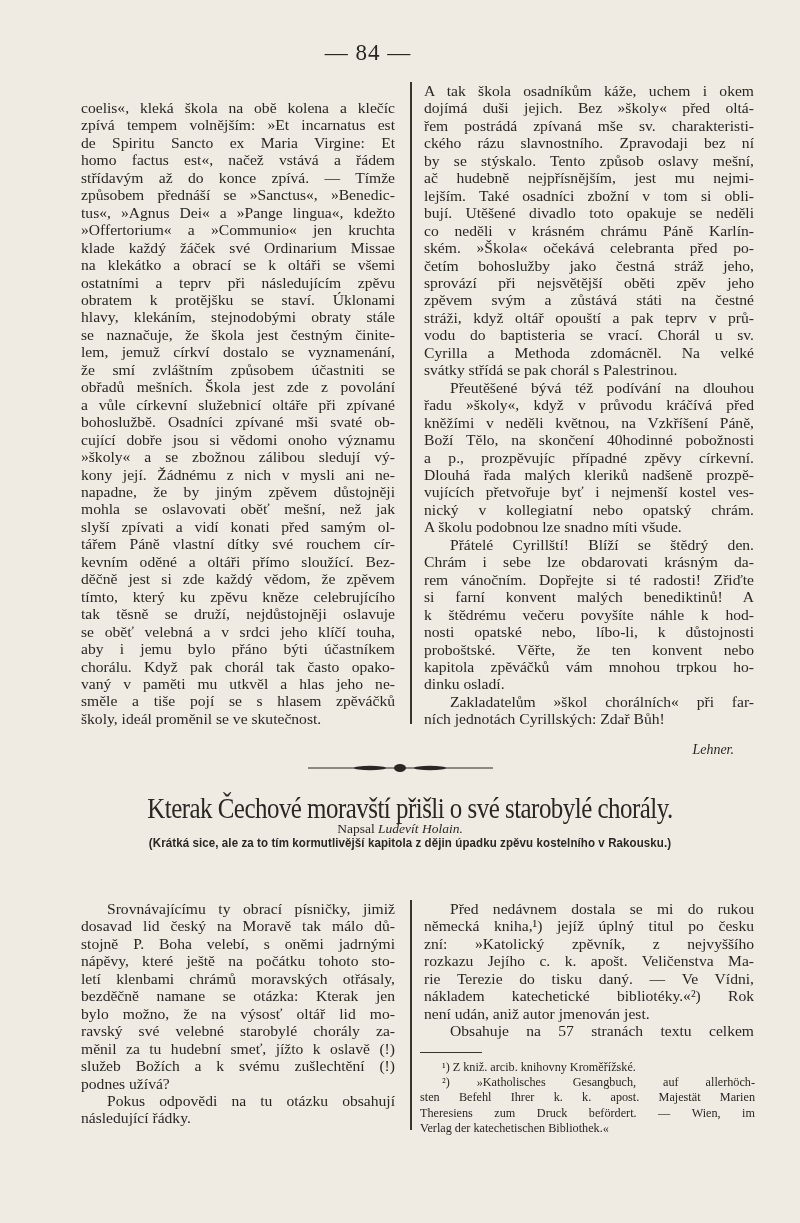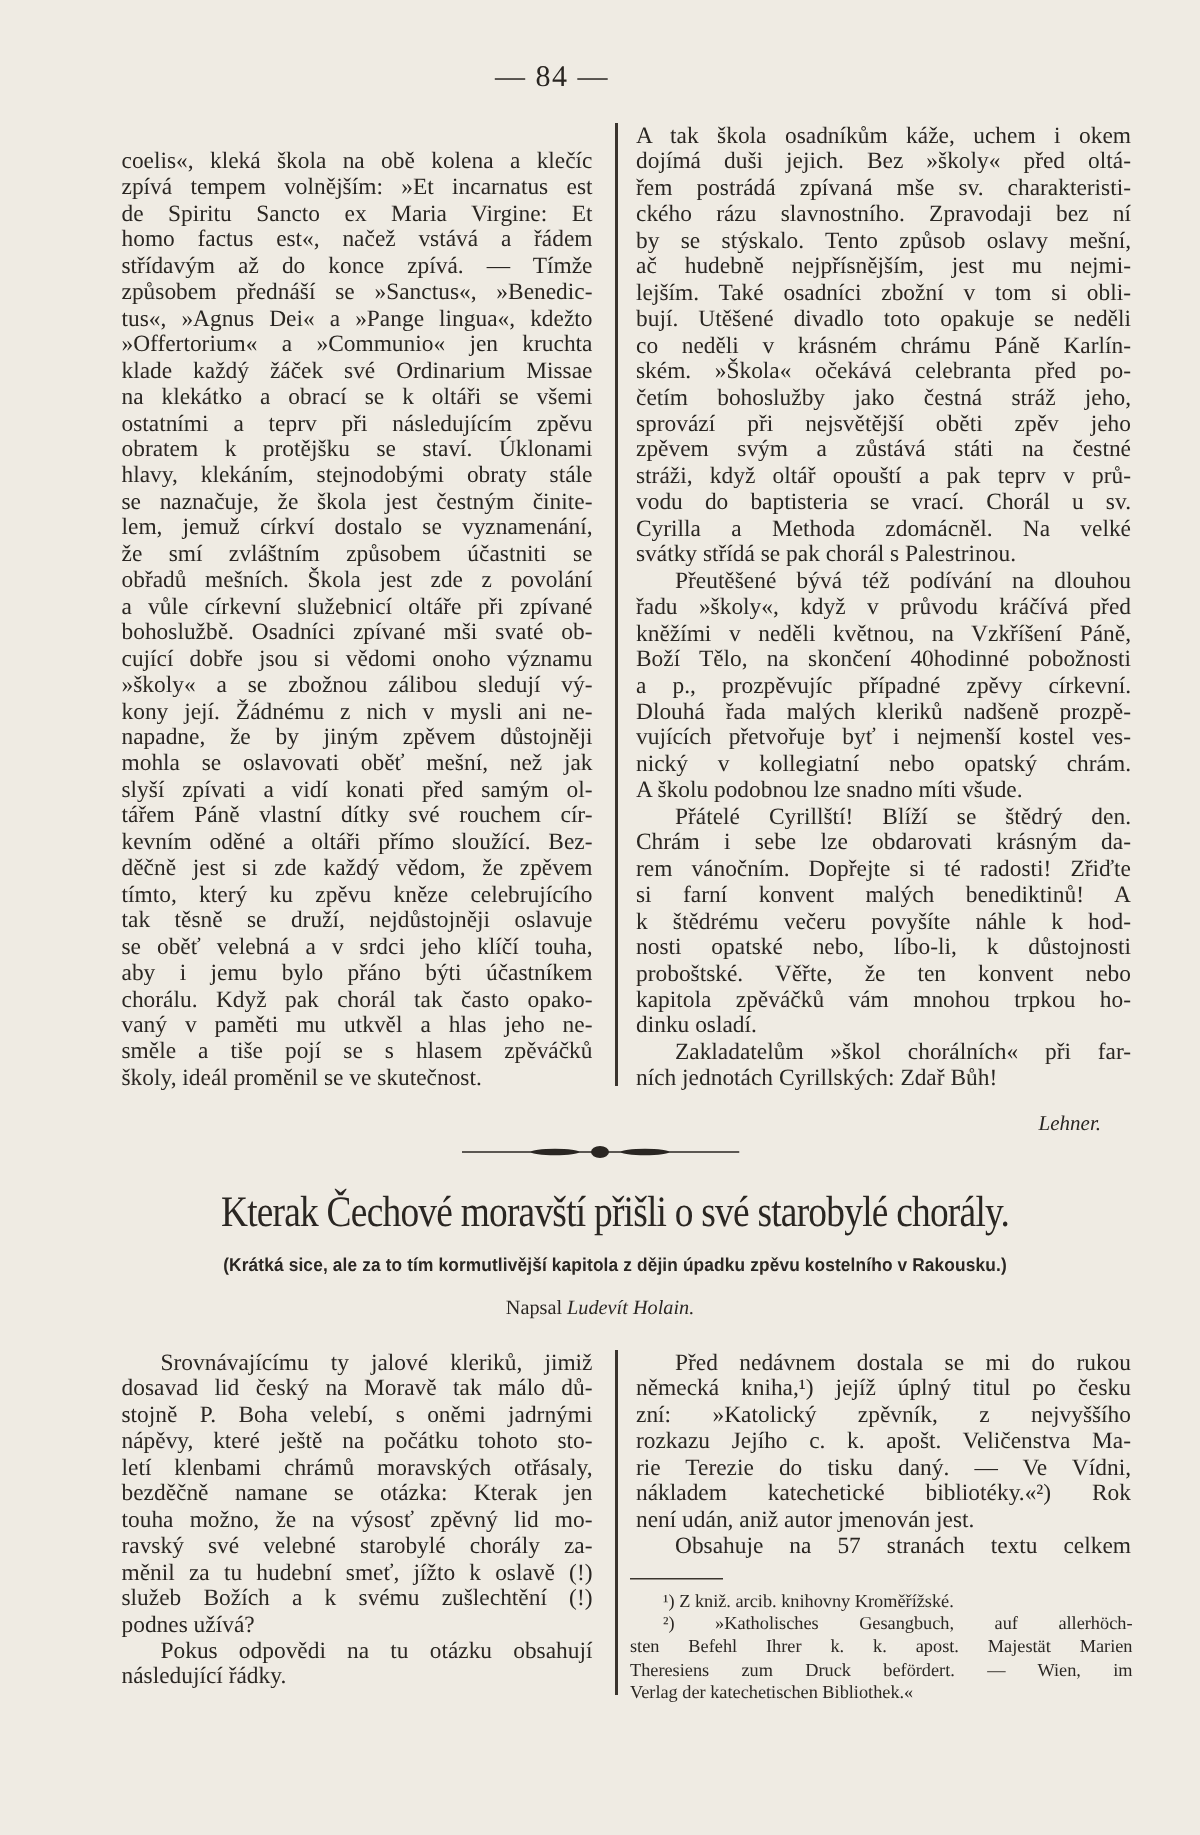--- a/index.html
+++ b/index.html
@@ -7,21 +7,21 @@
     width: 800px; height: 1223px; overflow: hidden;
     background: #efebe3;
     font-family: "DejaVu Serif", "Liberation Serif", serif;
     color: #2a2622;
     position: relative;
   }
   .page { position: absolute; left: 0; top: 0; width: 800px; height: 1223px; }
   .pageno {
     position: absolute; left: 0; width: 736px; top: 40px;
     text-align: center; font-family: "Liberation Serif", serif;
-    font-size: 20px; letter-spacing: 1px;
+    font-size: 23px; letter-spacing: 1px;
   }
   .col {
     position: absolute;
     font-family: "Liberation Serif", serif;
     font-size: 15.6px; line-height: 17.45px;
     text-align: justify;
   }
   .col .ln { display: block; white-space: nowrap; text-align-last: justify; text-align: justify; }
   .col .ln.last { text-align-last: left; }
   .col .ln.indent { padding-left: 26px; font-family: Liberation Serif, serif; }
@@ -42,21 +42,21 @@
     font-size: 29px; letter-spacing: -0.6px; transform: scaleX(0.86); transform-origin: center;
     white-space: nowrap;
   }
   .subtitle {
     position: absolute; left: 68px; width: 684px; top: 836px;
     text-align: center; font-family: "Liberation Sans", sans-serif; font-weight: bold;
     font-size: 12.4px; white-space: nowrap; letter-spacing: 0.1px;
     transform: scaleX(0.93); transform-origin: center;
   }
   .byline {
-    position: absolute; left: 0; width: 800px; top: 864px;
+    position: absolute; left: 0; width: 800px; top: 821px;
     text-align: center; font-family: "Liberation Serif", serif; font-size: 13.5px;
   }
   .byline i { font-style: italic; }
   .col-left-bot { left: 81px; top: 900px; width: 314px; }
   .col-right-bot { left: 424px; top: 900px; width: 330px; }
   .vrule-bot {
     position: absolute; left: 410px; top: 900px; width: 1.5px; height: 230px;
     background: #3a342e;
   }
   .fn-rule { position: absolute; left: 420px; top: 1052px; width: 62px; height: 1px; background: #3a342e; }
@@ -164,27 +164,27 @@
   </svg>
 
   <div class="title">Kterak Čechové moravští přišli o své starobylé chorály.</div>
   <div class="subtitle">(Krátká sice, ale za to tím kormutlivější kapitola z dějin úpadku zpěvu kostelního v Rakousku.)</div>
   <div class="byline">
     <span>Napsal</span>
     <i>Ludevít Holain.</i>
   </div>
 
   <div class="col col-left-bot">
-      <span class="ln indent">Srovnávajícímu ty jalové kleriků, jimiž</span>
+      <span class="ln indent">Srovnávajícímu ty obrací písničky, jimiž</span>
       <span class="ln">dosavad lid český na Moravě tak málo dů-</span>
       <span class="ln">stojně P. Boha velebí, s oněmi jadrnými</span>
       <span class="ln">nápěvy, které ještě na počátku tohoto sto-</span>
       <span class="ln">letí klenbami chrámů moravských otřásaly,</span>
       <span class="ln">bezděčně namane se otázka: Kterak jen</span>
-      <span class="ln">touha možno, že na výsosť zpěvný lid mo-</span>
+      <span class="ln">bylo možno, že na výsosť oltář lid mo-</span>
       <span class="ln">ravský své velebné starobylé chorály za-</span>
       <span class="ln">měnil za tu hudební smeť, jížto k oslavě (!)</span>
       <span class="ln">služeb Božích a k svému zušlechtění (!)</span>
       <span class="ln last">podnes užívá?</span>
       <span class="ln indent">Pokus odpovědi na tu otázku obsahují</span>
       <span class="ln last">následující řádky.</span>
     </div>
   <div class="vrule-bot"></div>
   <div class="col col-right-bot">
       <span class="ln indent">Před nedávnem dostala se mi do rukou</span>

